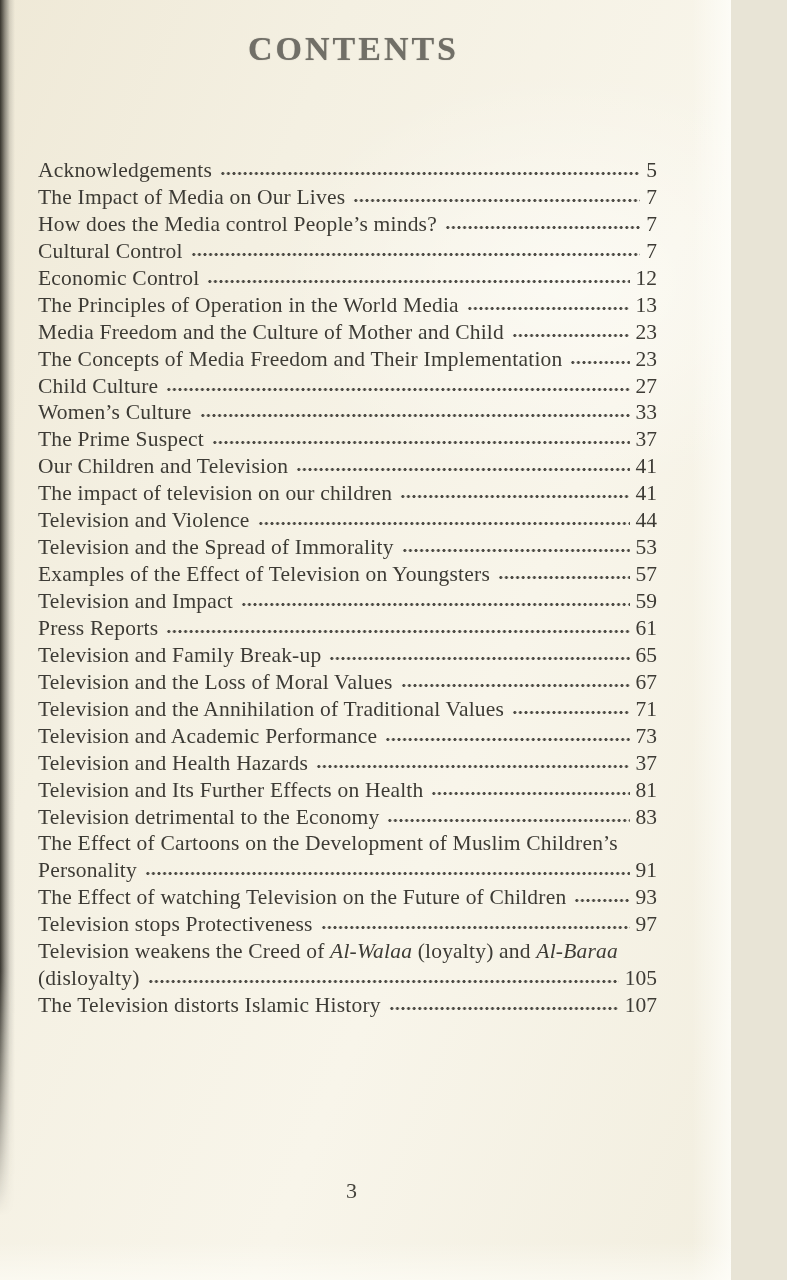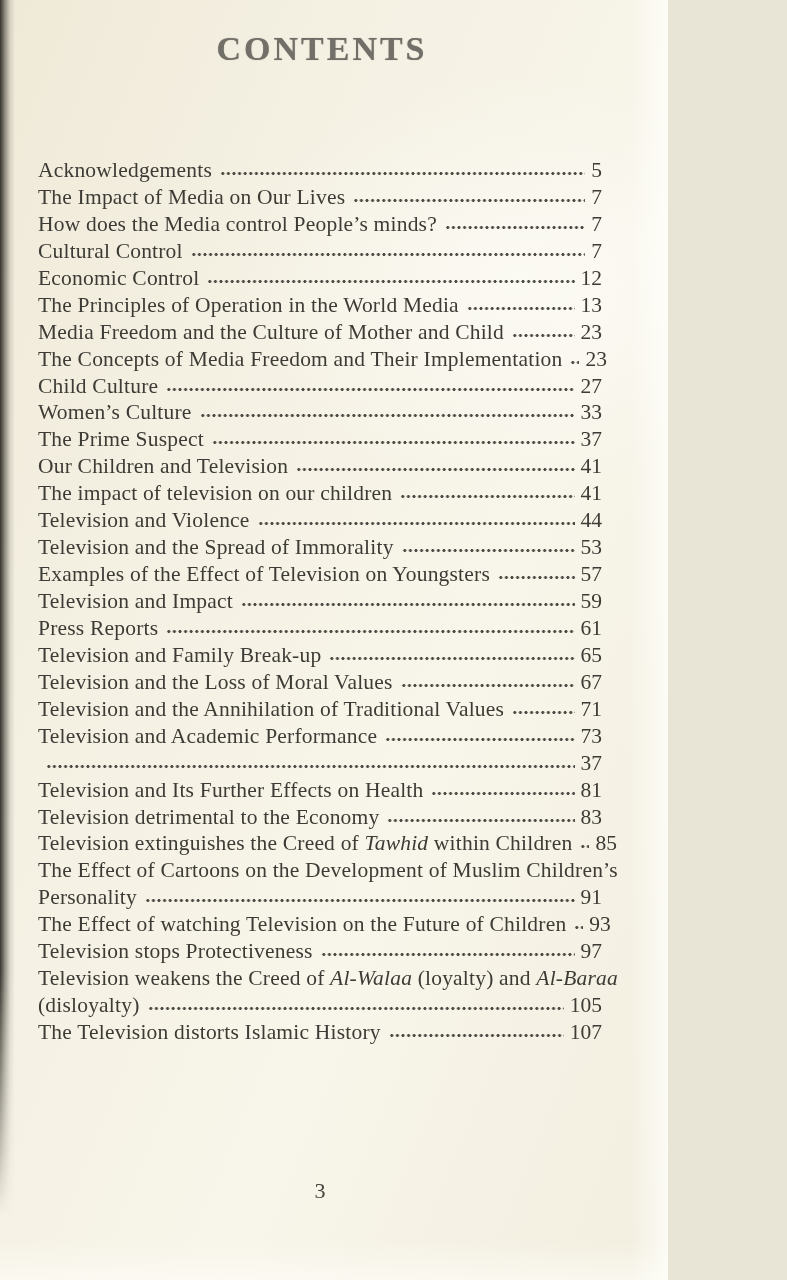--- a/index.html
+++ b/index.html
@@ -9,21 +9,21 @@
   }
   * { box-sizing: border-box; }
   html, body { margin: 0; padding: 0; }
   body {
     width: 787px; height: 1280px;
     background: #e8e4d6;
     font-family: "Liberation Serif", "DejaVu Serif", serif;
   }
   .scan {
     position: relative;
-    width: 668px; height: 1280px;
+    width: 731px; height: 1280px;
     overflow: hidden;
     color: var(--ink);
     background:
       radial-gradient(ellipse 420px 300px at 78% 22%, rgba(255,255,252,0.55), rgba(255,255,252,0) 70%),
       linear-gradient(112deg, #efe9d7 0%, #f4f0e2 28%, #f8f5ea 62%, #f2eedf 100%);
   }
   
   .edge-left {
     position: absolute; left: 0; top: 0; width: 15px; height: 1215px;
     background: linear-gradient(to right,
@@ -49,21 +49,21 @@
     margin: 0;
     text-align: center;
     font-size: 34px;
     font-weight: 700;
     letter-spacing: 3px;
     color: var(--title-ink);
     text-shadow: 0 0 1px rgba(110,108,100,0.55);
   }
   .toc {
     position: absolute;
-    top: 157px; left: 38px; right: 66px;
+    top: 157px; left: 38px; right: 74px;
   }
   .row {
     display: flex;
     align-items: baseline;
     font-size: 21.5px;
     line-height: 26.94px;
     white-space: nowrap;
     color: var(--ink);
   }
   .entry-text { flex: 0 0 auto; letter-spacing: 0.2px; }
@@ -198,37 +198,33 @@
         <span class="entry-text"><span>Television and the Annihilation of Traditional Values</span></span>
         <span class="leader"></span>
         <span class="pagenum">71</span>
       </div>
       <div class="row">
         <span class="entry-text"><span>Television and Academic Performance</span></span>
         <span class="leader"></span>
         <span class="pagenum">73</span>
       </div>
       <div class="row">
+        <span class="entry-text"><span>Television and Health Hazards</span></span>
         <span class="leader"></span>
         <span class="pagenum">37</span>
       </div>
       <div class="row">
         <span class="entry-text"><span>Television and Its Further Effects on Health</span></span>
         <span class="leader"></span>
         <span class="pagenum">81</span>
       </div>
       <div class="row">
         <span class="entry-text"><span>Television detrimental to the Economy</span></span>
         <span class="leader"></span>
         <span class="pagenum">83</span>
-      </div>
-      <div class="row">
-        <span class="entry-text"><span>Television extinguishes the Creed of </span><i>Tawhid</i><span> within Children</span></span>
-        <span class="leader"></span>
-        <span class="pagenum">85</span>
       </div>
       <div class="row">
         <span class="entry-text"><span>The Effect of Cartoons on the Development of Muslim Children’s</span></span>
       </div>
       <div class="row">
         <span class="entry-text"><span>Personality</span></span>
         <span class="leader"></span>
         <span class="pagenum">91</span>
       </div>
       <div class="row">

